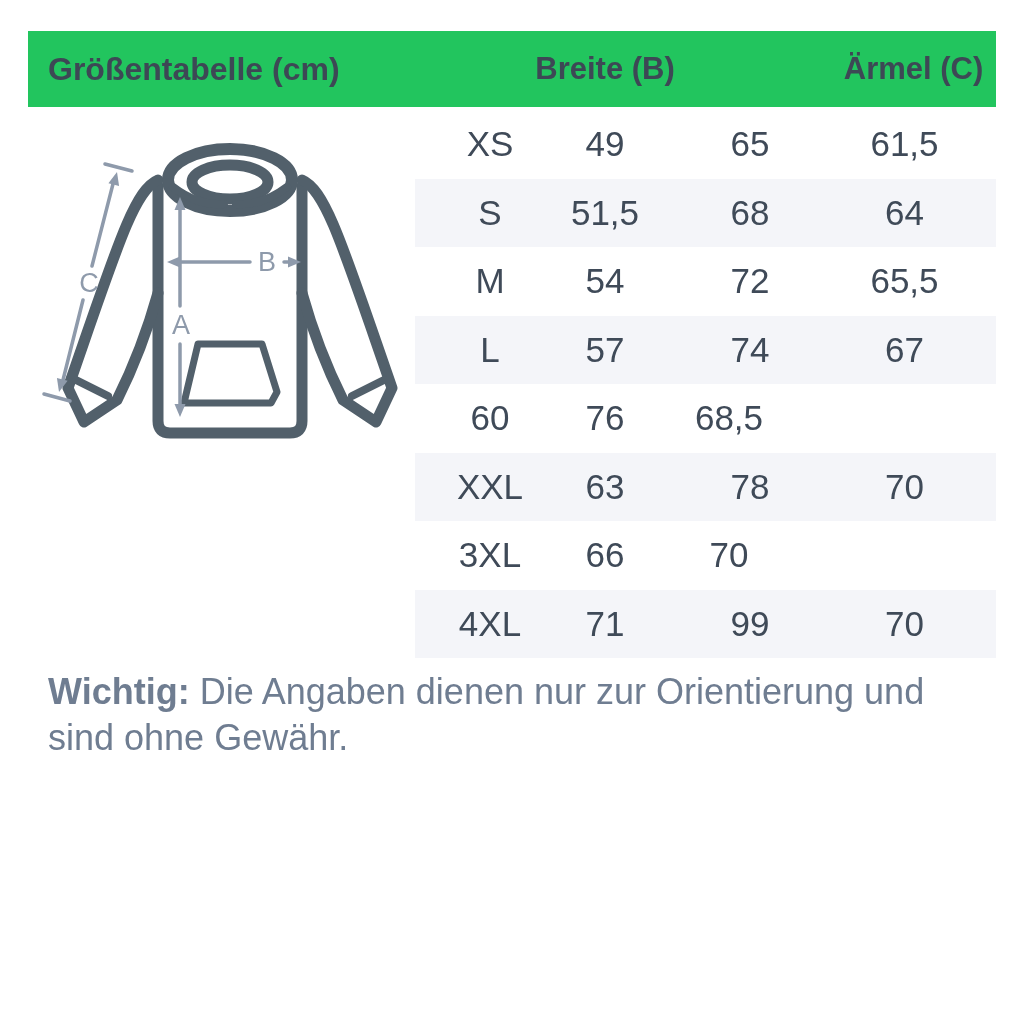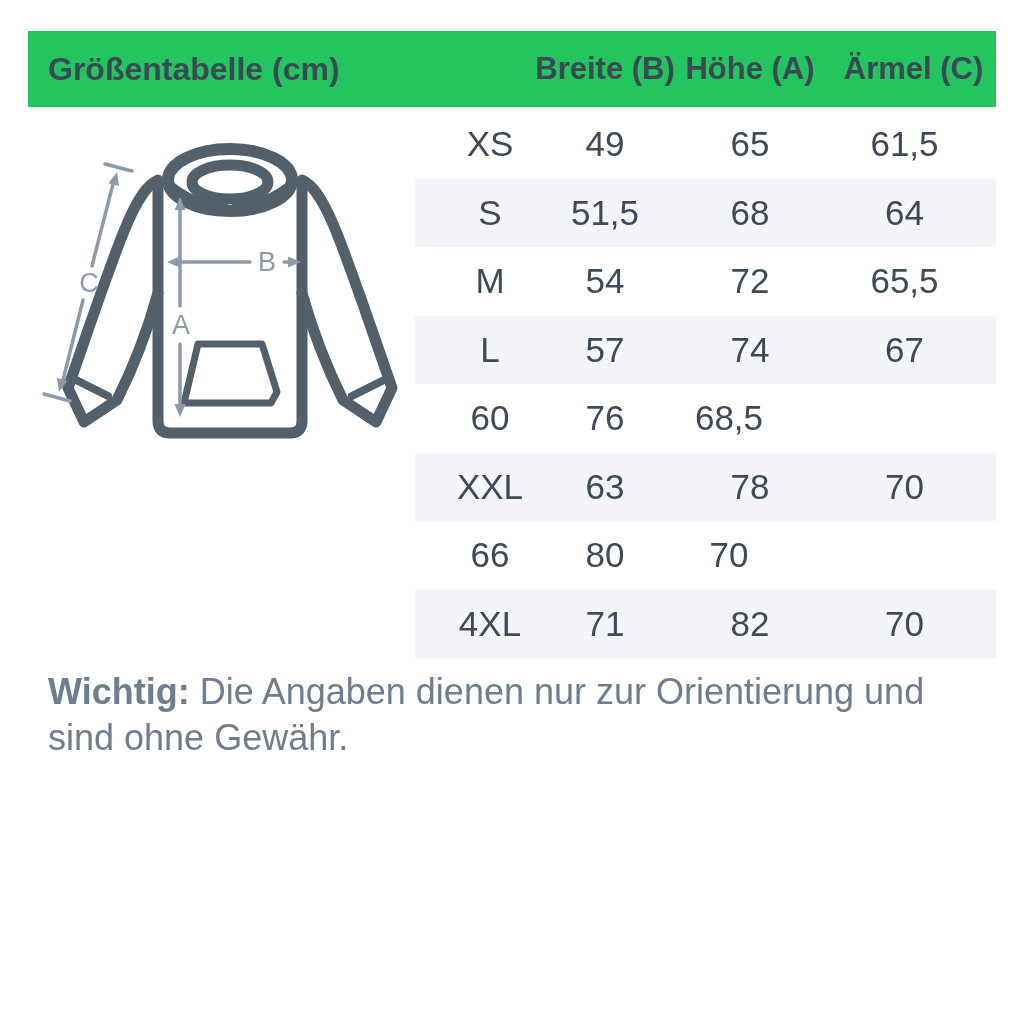--- a/index.html
+++ b/index.html
@@ -29,21 +29,20 @@
     font-size:36px;line-height:46px;color:#6f7d91;}
   .disclaimer .bold{font-weight:bold;}
 </style>
 </head>
 <body>
 
 <div class="band">
   <div class="band-title">Größentabelle (cm)</div>
   <div class="band-cols cols-grid">
     <div class="band-col gc2">Breite (B)</div>
-    <div class="band-col gc3">Höhe (A)</div>
     <div class="band-col gc4">Ärmel (C)</div>
   </div>
 </div>
 
 <svg class="figure" viewBox="0 0 380 325">
   <g fill="none" stroke="#52606b" stroke-linecap="round" stroke-linejoin="round">
 
     <path stroke-width="11" d="M 118 56 L 118 291 Q 118 303 130 303 L 250 303 Q 262 303 262 291 L 262 56"></path>
 
     <path stroke-width="11" d="M 118 50 C 94 60 76 120 28 258 L 44 292 L 77 270 C 92 240 106 206 118 163"></path>
@@ -116,27 +115,27 @@
     <div class="cell">76</div>
     <div class="cell c4">68,5</div>
   </div>
   <div class="trow cols-grid">
     <div class="cell">XXL</div>
     <div class="cell">63</div>
     <div class="cell">78</div>
     <div class="cell c4">70</div>
   </div>
   <div class="trow cols-grid">
+    <div class="cell">3XL</div>
     <div class="cell">66</div>
-    <div class="cell">80</div>
     <div class="cell c4">70</div>
   </div>
   <div class="trow cols-grid">
     <div class="cell">4XL</div>
     <div class="cell">71</div>
-    <div class="cell">82</div>
+    <div class="cell">99</div>
     <div class="cell c4">70</div>
   </div>
 </div>
 
 <div class="disclaimer">
   <div><span class="bold">Wichtig:</span><span> Die Angaben dienen nur zur Orientierung und sind ohne Gewähr.</span></div>
 </div>
 
 </body></html>

